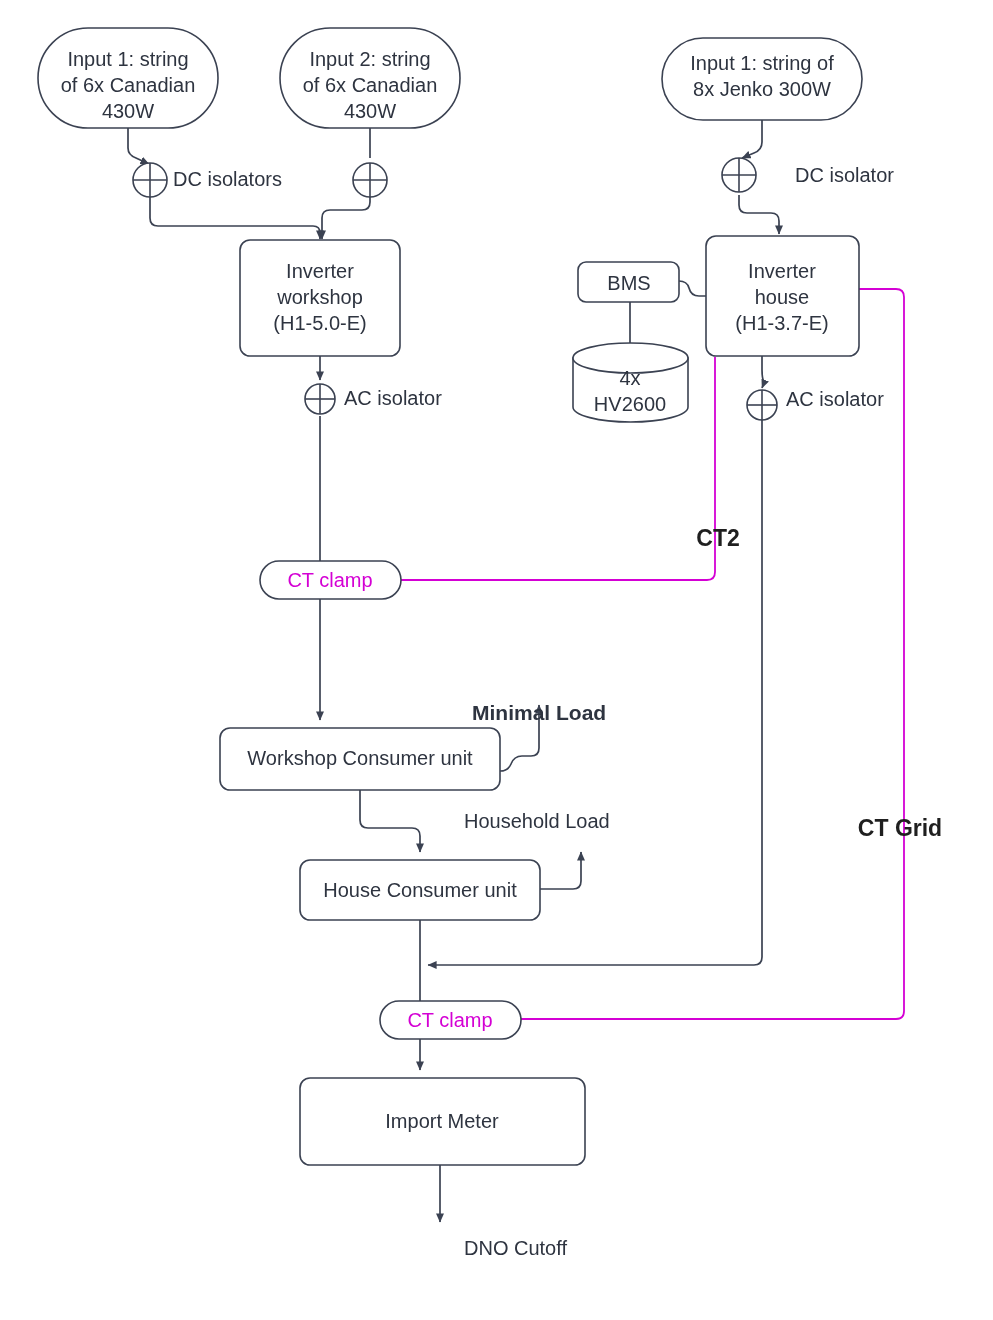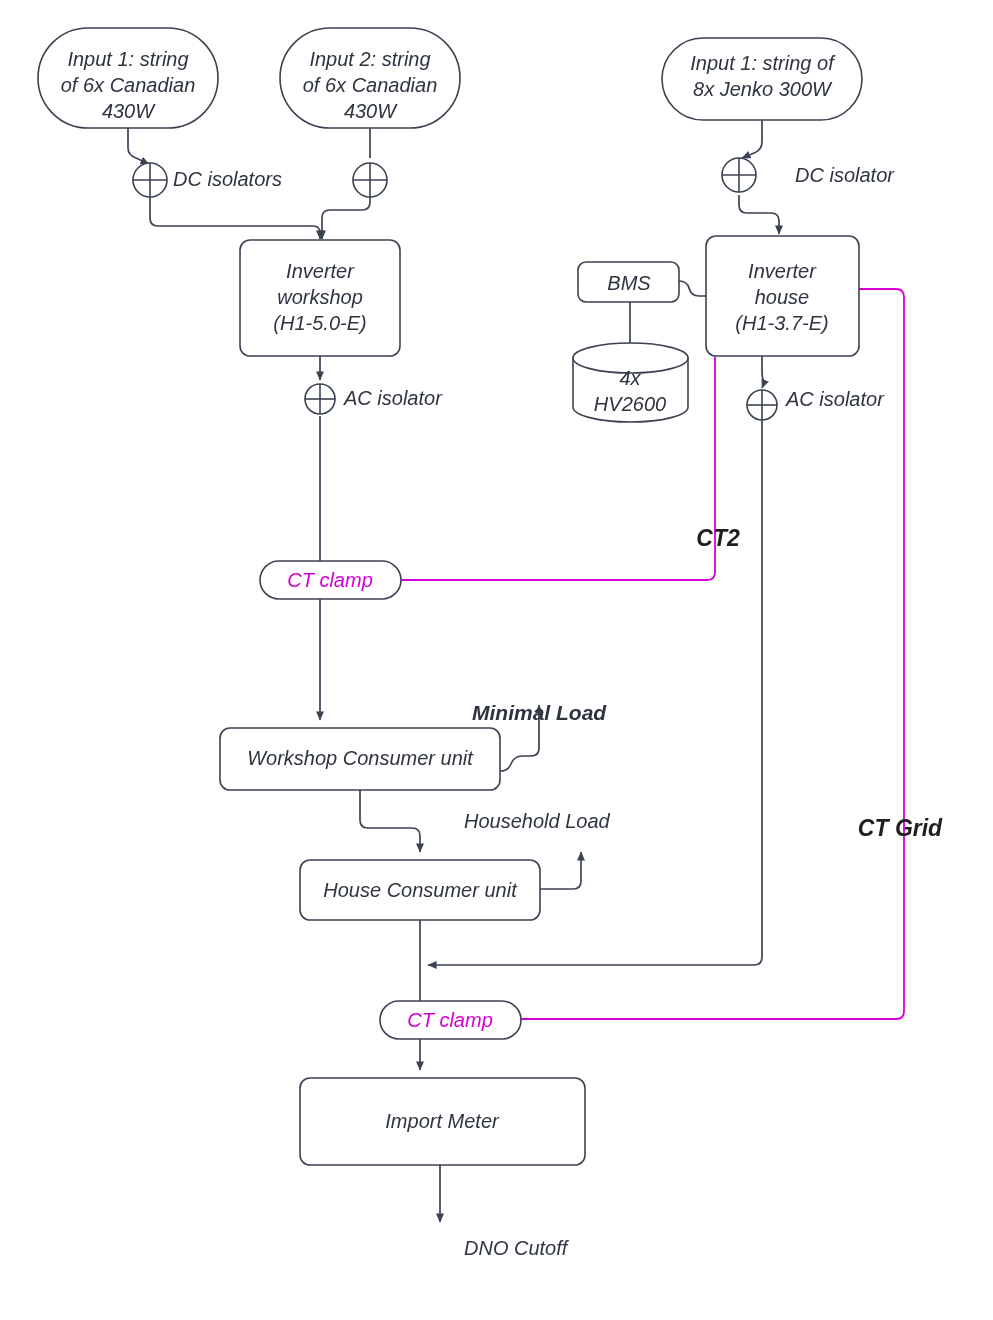--- a/index.html
+++ b/index.html
@@ -1,17 +1,17 @@
 <!DOCTYPE html>
 <html><head>
 <meta charset="utf-8">
 <style>
   html,body{margin:0;padding:0;background:#ffffff;}
   body{width:993px;height:1320px;font-family:"Liberation Sans",sans-serif;}
-  #diagram-root{position:relative;width:993px;height:1320px;overflow:hidden;font-style:italic;}
+  #diagram-root{position:relative;width:993px;height:1320px;overflow:hidden;}
   svg.diagram{display:block;width:993px;height:1320px;}
   .node-shape{fill:#ffffff;stroke:#3b4252;stroke-width:1.6;}
   .edge{fill:none;stroke:#3b4252;stroke-width:1.7;}
   .edge-ct{fill:none;stroke:#d400d4;stroke-width:1.8;}
   .iso{fill:#ffffff;stroke:#3b4252;stroke-width:1.6;}
   .iso-cross{stroke:#3b4252;stroke-width:1.6;}
   .lbl{fill:#2e3440;font-family:"Liberation Sans",sans-serif;font-size:20px;}
   .lbl-node{font-size:20px;text-anchor:middle;}
   .lbl-side{font-size:20px;text-anchor:start;}
   .lbl-bold{font-weight:bold;font-size:21px;}

